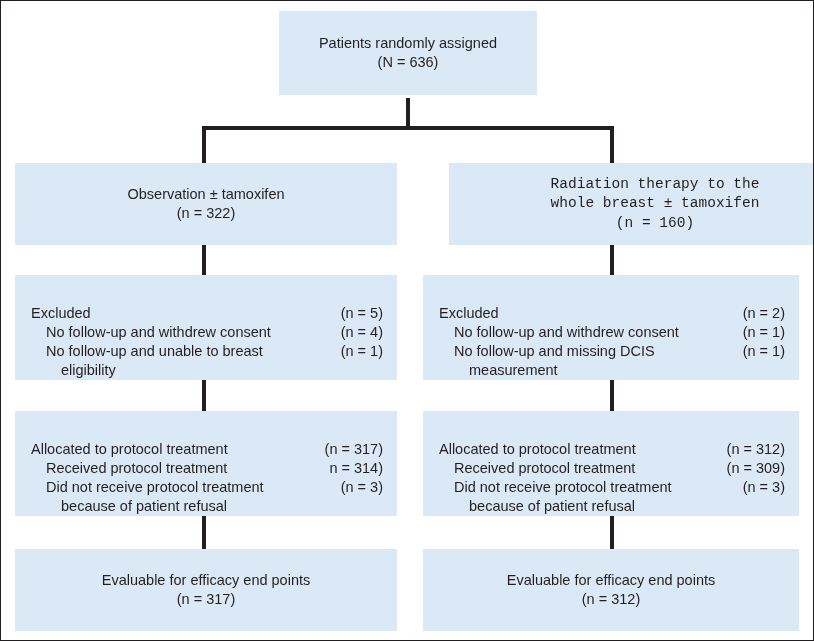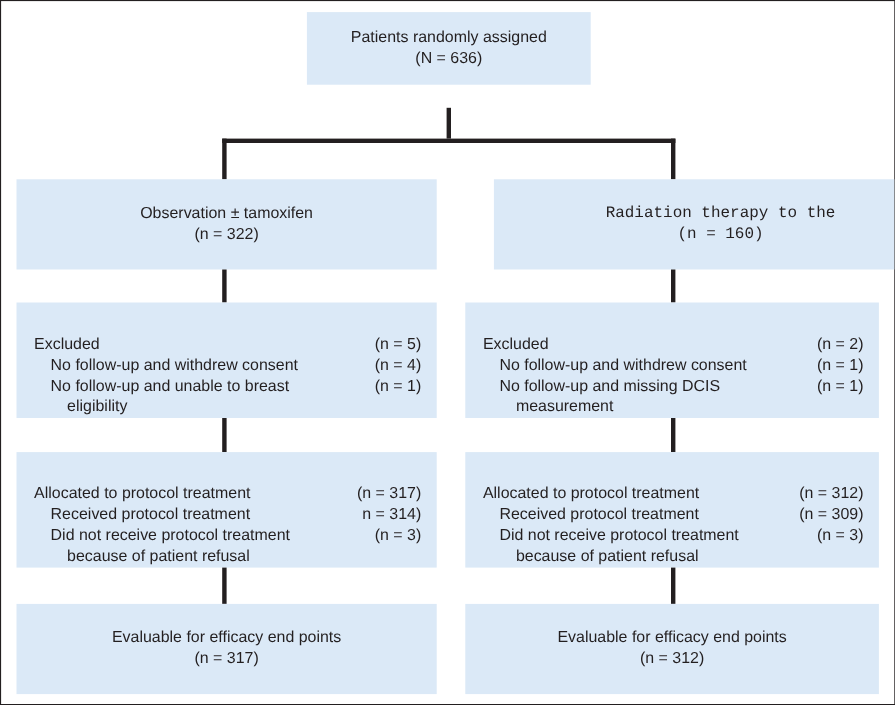--- a/index.html
+++ b/index.html
@@ -81,40 +81,41 @@
     position: absolute;
     background: #231f20;
     height: 4px;
   }
 </style>
 </head>
 <body>
 
 <div id="consort-figure">
 
-  <div class="box centered" style="left:278px; top:10px; width:258px; height:66px;">
+  <div class="box centered" style="left:278px; top:10px; width:258px; height:84px;">
     <div class="box-line">Patients randomly assigned</div>
     <div class="box-line">(N = 636)</div>
   </div>
 
   <div class="vline" style="left:405px; top:97px; height:28px;"></div>
 
   <div class="hline" style="left:201px; top:125px; width:412px;"></div>
 
   <div class="vline" style="left:201px; top:125px; height:37px;"></div>
 
   <div class="vline" style="left:609px; top:125px; height:37px;"></div>
 
   <div class="box centered" style="left:14px; top:162px; width:382px; height:82px;">
     <div class="box-line">Observation ± tamoxifen</div>
     <div class="box-line">(n = 322)</div>
   </div>
 
   <div class="box centered" style="left:448px; top:162px; width:412px; height:82px;font-family:Liberation Mono, monospace;">
     <div class="box-line">Radiation therapy to the</div>
+    <div class="box-line">whole breast ± tamoxifen</div>
     <div class="box-line">(n = 160)</div>
   </div>
 
   <div class="vline" style="left:201px; top:244px; height:30px;"></div>
   <div class="vline" style="left:609px; top:244px; height:30px;"></div>
 
   <div class="box listbox" style="left:14px; top:274px; width:382px; height:105px;">
     <div class="row indent-0">
       <span class="label">Excluded</span>
       <span class="spacer"></span>

